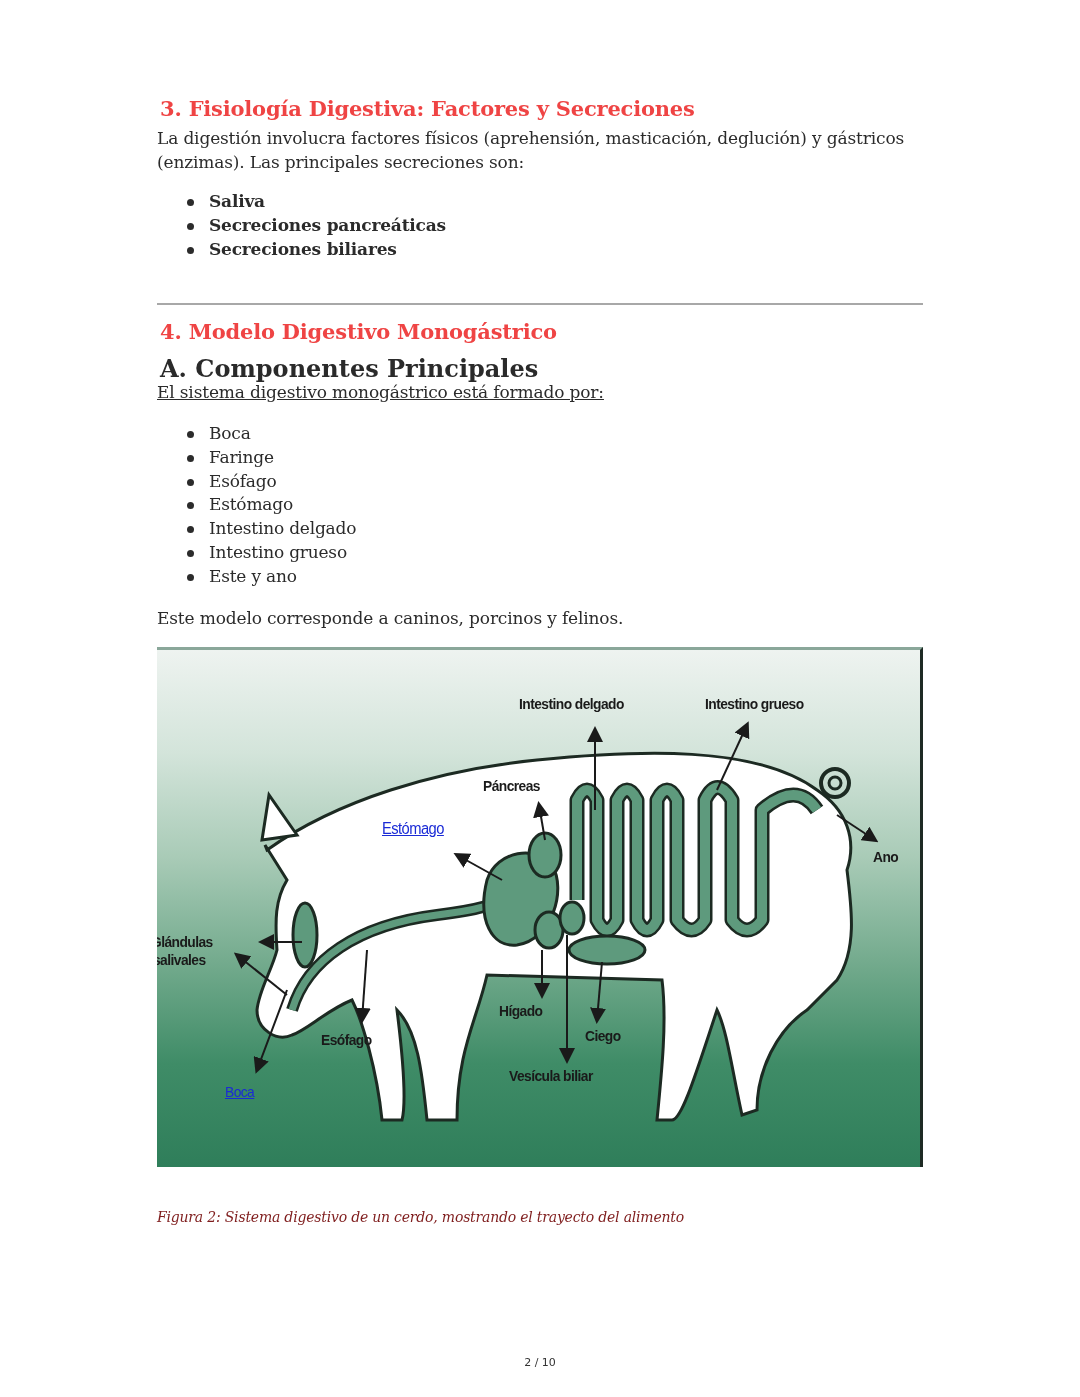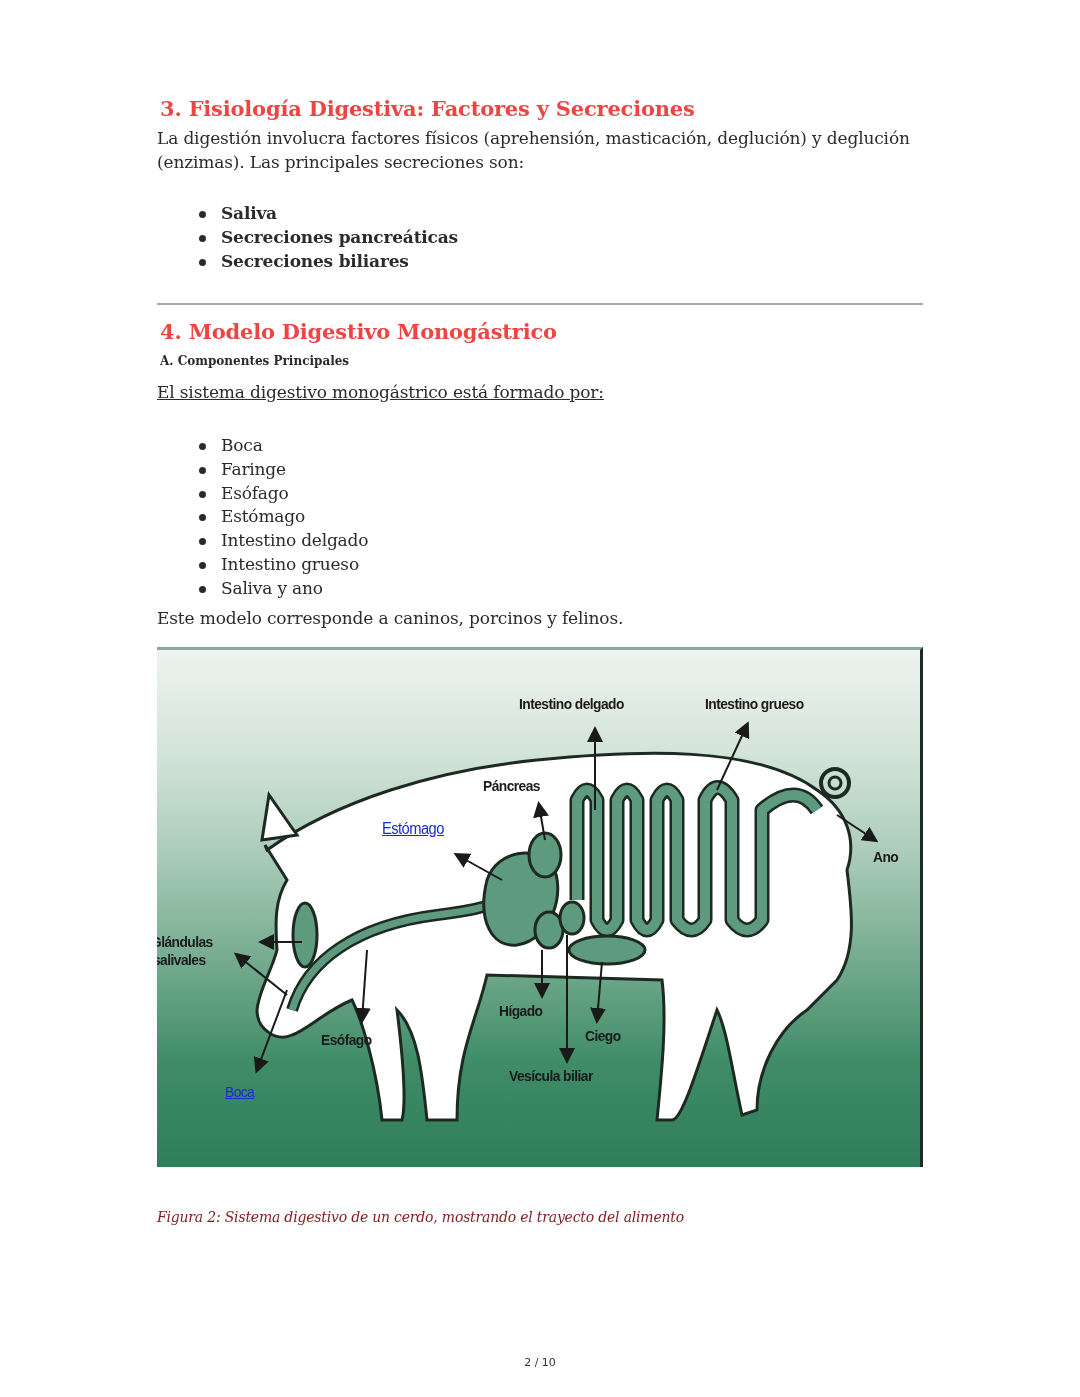--- a/index.html
+++ b/index.html
@@ -1,25 +1,25 @@
 <!DOCTYPE html>
 <html><head>
 <meta charset="utf-8">
 <style>
   html, body { margin: 0; padding: 0; background: #ffffff; }
   body { width: 1080px; height: 1397px; position: relative; overflow: hidden;
          font-family: "DejaVu Serif", serif; color: #2b2b2b; }
   .page { position: absolute; left: 157px; top: 0; width: 766px; }
   h2 { font-family: "DejaVu Serif", serif; font-weight: bold; font-size: 21px;
        margin: 0; position: absolute; left: 3px; color: #ef4444; letter-spacing: -0.2px; }
-  h3 { font-family: "DejaVu Serif", serif; font-weight: bold; font-size: 12px;
+  h3 { font-family: "DejaVu Serif", serif; font-weight: bold; font-size: 24px;
        margin: 0; position: absolute; left: 3px; color: #2a2a2a; }
   p { font-size: 17px; line-height: 24px; margin: 0; position: absolute; left: 0; width: 766px;
       letter-spacing: -0.15px; }
-  ul { list-style: none; margin: 12px; padding: 0; position: absolute; left: 30px; }
+  ul { list-style: none; margin: 0; padding: 0; position: absolute; left: 30px; }
   ul li { font-size: 17px; line-height: 23.8px; position: relative; padding-left: 22px;
           letter-spacing: -0.2px; }
   ul li::before { content: ""; position: absolute; left: 0; top: 9px; width: 7px; height: 7px;
                   border-radius: 50%; background: #2b2b2b; }
   ul.bold li { font-weight: bold; }
   .rule { position: absolute; left: 0; top: 303px; width: 766px; height: 2px; background: #a8a8a8; }
   .figure { position: absolute; left: 0; top: 647px; width: 766px; height: 520px; overflow: hidden;
             border-top: 3px solid #8aa79a; border-right: 3px solid #1e2a24; box-sizing: border-box;
             background: linear-gradient(to bottom, #eef3f0 0%, #d3e4da 20%, #a9cbb7 40%, #6fa88a 62%, #3f8c67 80%, #2f7e5a 100%); }
   .figure svg { position: absolute; left: 0; top: 0; }
@@ -32,21 +32,21 @@
              font-family: "DejaVu Sans", sans-serif; font-size: 11px; color: #333; }
   b { font-weight: normal; }
 </style>
 </head>
 <body>
 
 <div class="page">
 
   <h2 style="top:96px;">3. Fisiología Digestiva: Factores y Secreciones</h2>
 
-  <p style="top:126px;"><span>La digestión involucra factores </span><b>físicos</b><span> (aprehensión, masticación, deglución) y </span><b>deglución</b></p>
+  <p style="top:126px;"><span>La digestión involucra factores </span><b>físicos</b><span> (aprehensión, masticación, deglución) y </span><b>gástricos</b></p>
   <p style="top:150px;">(enzimas). Las principales secreciones son:</p>
 
   <ul class="bold" style="top:190px;">
     <li>Saliva</li>
     <li>Secreciones pancreáticas</li>
     <li>Secreciones biliares</li>
   </ul>
 
   <div class="rule"></div>
 
@@ -54,21 +54,21 @@
   <h3 style="top:354px;">A. Componentes Principales</h3>
   <p style="top:380px;text-decoration:underline;">El sistema digestivo monogástrico está formado por:</p>
 
   <ul style="top:422px;">
     <li>Boca</li>
     <li>Faringe</li>
     <li>Esófago</li>
     <li>Estómago</li>
     <li>Intestino delgado</li>
     <li>Intestino grueso</li>
-    <li>Saliva y ano</li>
+    <li>Este y ano</li>
   </ul>
 
   <p style="top:606px;"><span>Este modelo corresponde a </span><b>caninos, porcinos y felinos</b><span>.</span></p>
 
   <div class="figure">
     <svg width="766" height="520" viewBox="0 0 766 520">
       <defs>
         <marker id="arr" markerWidth="8" markerHeight="8" refX="6" refY="4" orient="auto">
           <path d="M0,0 L8,4 L0,8 Z" fill="#1a1a1a"></path>
         </marker>

